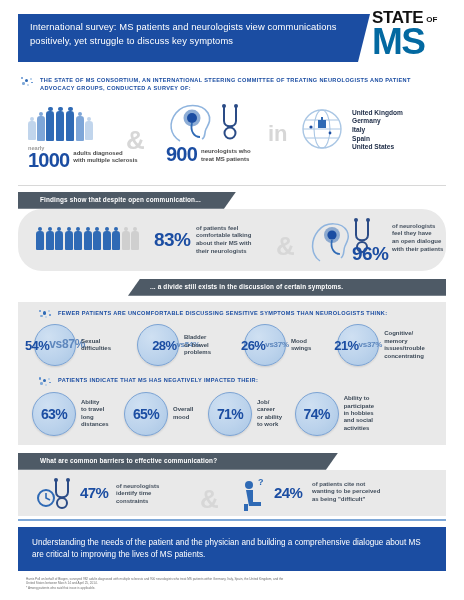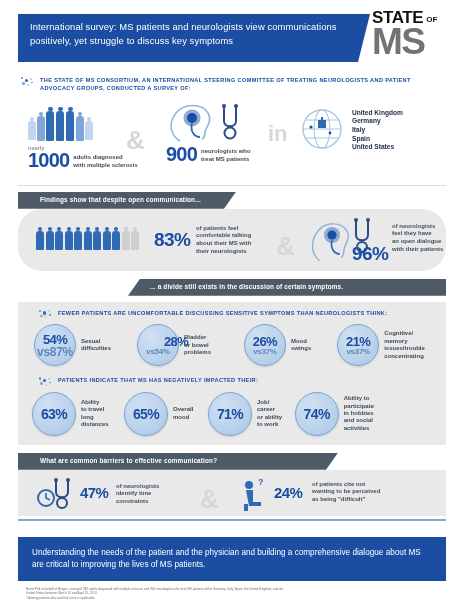--- a/index.html
+++ b/index.html
@@ -27,21 +27,21 @@
     color:#fff;font-size:9.4px;line-height:13.6px;font-weight:400;
     letter-spacing:.1px;
   }
   .logo{position:absolute;left:372px;top:10px;width:86px;text-align:left;}
   .logo-top{display:flex;align-items:flex-end;gap:3px;}
   .logo-state{
     font-size:17px;font-weight:bold;color:#111;letter-spacing:-.4px;line-height:15px;
   }
   .logo-of{font-size:8px;font-weight:bold;color:#111;line-height:9px;padding-bottom:1px;}
   .logo-ms{
-    font-size:37px;font-weight:bold;color:#737373;letter-spacing:-1.5px;
+    font-size:37px;font-weight:bold;color:#0369a1;letter-spacing:-1.5px;
     line-height:32px;margin-top:1px;
   }
 
   
   .kicker{position:relative;padding-left:40px;}
   .kicker-text{
     color:#1b4da2;font-size:5.6px;font-weight:bold;letter-spacing:.35px;
     line-height:8.4px;text-transform:uppercase;
   }
   .dots{position:absolute;left:20px;top:1px;width:16px;height:12px;}
@@ -90,21 +90,21 @@
   .pblue .h,.pblue .b{background:#2f6ab5;}
   .pgrey .h,.pgrey .b{background:#cfcfcf;}
 
   
   .circles{display:flex;align-items:flex-start;}
   .cstat{display:flex;align-items:center;}
   .circ{
     border-radius:50%;
     background:radial-gradient(circle at 34% 30%,#cfe0f2 0%,#bcd3ec 55%,#a9c6e4 100%);
     border:1.2px solid #7ba3d4;
-    display:flex;flex-direction:column;align-items:center;justify-content:center;
+    display:flex;flex-direction:row;align-items:center;justify-content:center;
     box-shadow:0 1px 2px rgba(0,0,0,.12);
     flex:none;
   }
   .circ .n{font-weight:bold;color:#1b4da2;letter-spacing:-.6px;}
   .circ .vs{font-weight:bold;color:#5e87bd;letter-spacing:-.3px;}
   .clabel{font-size:6px;color:#3d4a58;line-height:7.4px;font-weight:bold;margin-left:5px;}
 
   
   .pct-md{font-size:15px;font-weight:bold;color:#1b4da2;letter-spacing:-.6px;}
 
@@ -175,21 +175,21 @@
           </div>
         <div class="person pblue" style="width:9px;height:31px;opacity:.8;">
             <div class="h" style="background:#5e90cf"></div>
             <div class="b" style="background:#5e90cf;height:25px;"></div>
           </div>
         <div class="person pblue" style="width:9px;height:26px;opacity:.55;">
             <div class="h" style="background:#8fb4de"></div>
             <div class="b" style="background:#8fb4de"></div>
           </div>
       </div>
-      <div style="display:flex;align-items:flex-end;margin-top:2px;">
+      <div style="display:flex;align-items:center;margin-top:2px;">
         <div>
           <div class="nearly">nearly</div>
           <div class="bignum">1000</div>
         </div>
         <div class="numcap" style="margin-left:4px;white-space:pre-line;padding-bottom:1px;">adults diagnosed
 with multiple sclerosis</div>
       </div>
     </div>
 
     <div class="col amp" style="left:126px;top:26px;">&amp;</div>
@@ -459,21 +459,21 @@
       </svg>
     </div>
     <div style="position:absolute;left:256px;top:14px;" class="pct-md">24%</div>
     <div style="position:absolute;left:294px;top:11px;white-space:pre-line;" class="pct-cap">of patients cite not
 wanting to be perceived
 as being "difficult"</div>
   </div>
 
   <div class="hairline" style="margin-top:3px;"></div>
 
-  <div class="footer-blue" style="margin-top:16px;">
+  <div class="footer-blue" style="margin-top:6px;">
     <span>Understanding the needs of the patient and the physician and building a comprehensive dialogue about MS are critical to improving the lives of MS patients.</span>
   </div>
 
   <div class="footnote">
     <div>Harris Poll on behalf of Biogen, surveyed 982 adults diagnosed with multiple sclerosis and 900 neurologists who treat MS patients within Germany, Italy, Spain, the United Kingdom, and the</div>
     <div>United States between March 14 and April 25, 2014.</div>
     <div>* Among patients who said that issue is applicable.</div>
   </div>
 
 </div>

